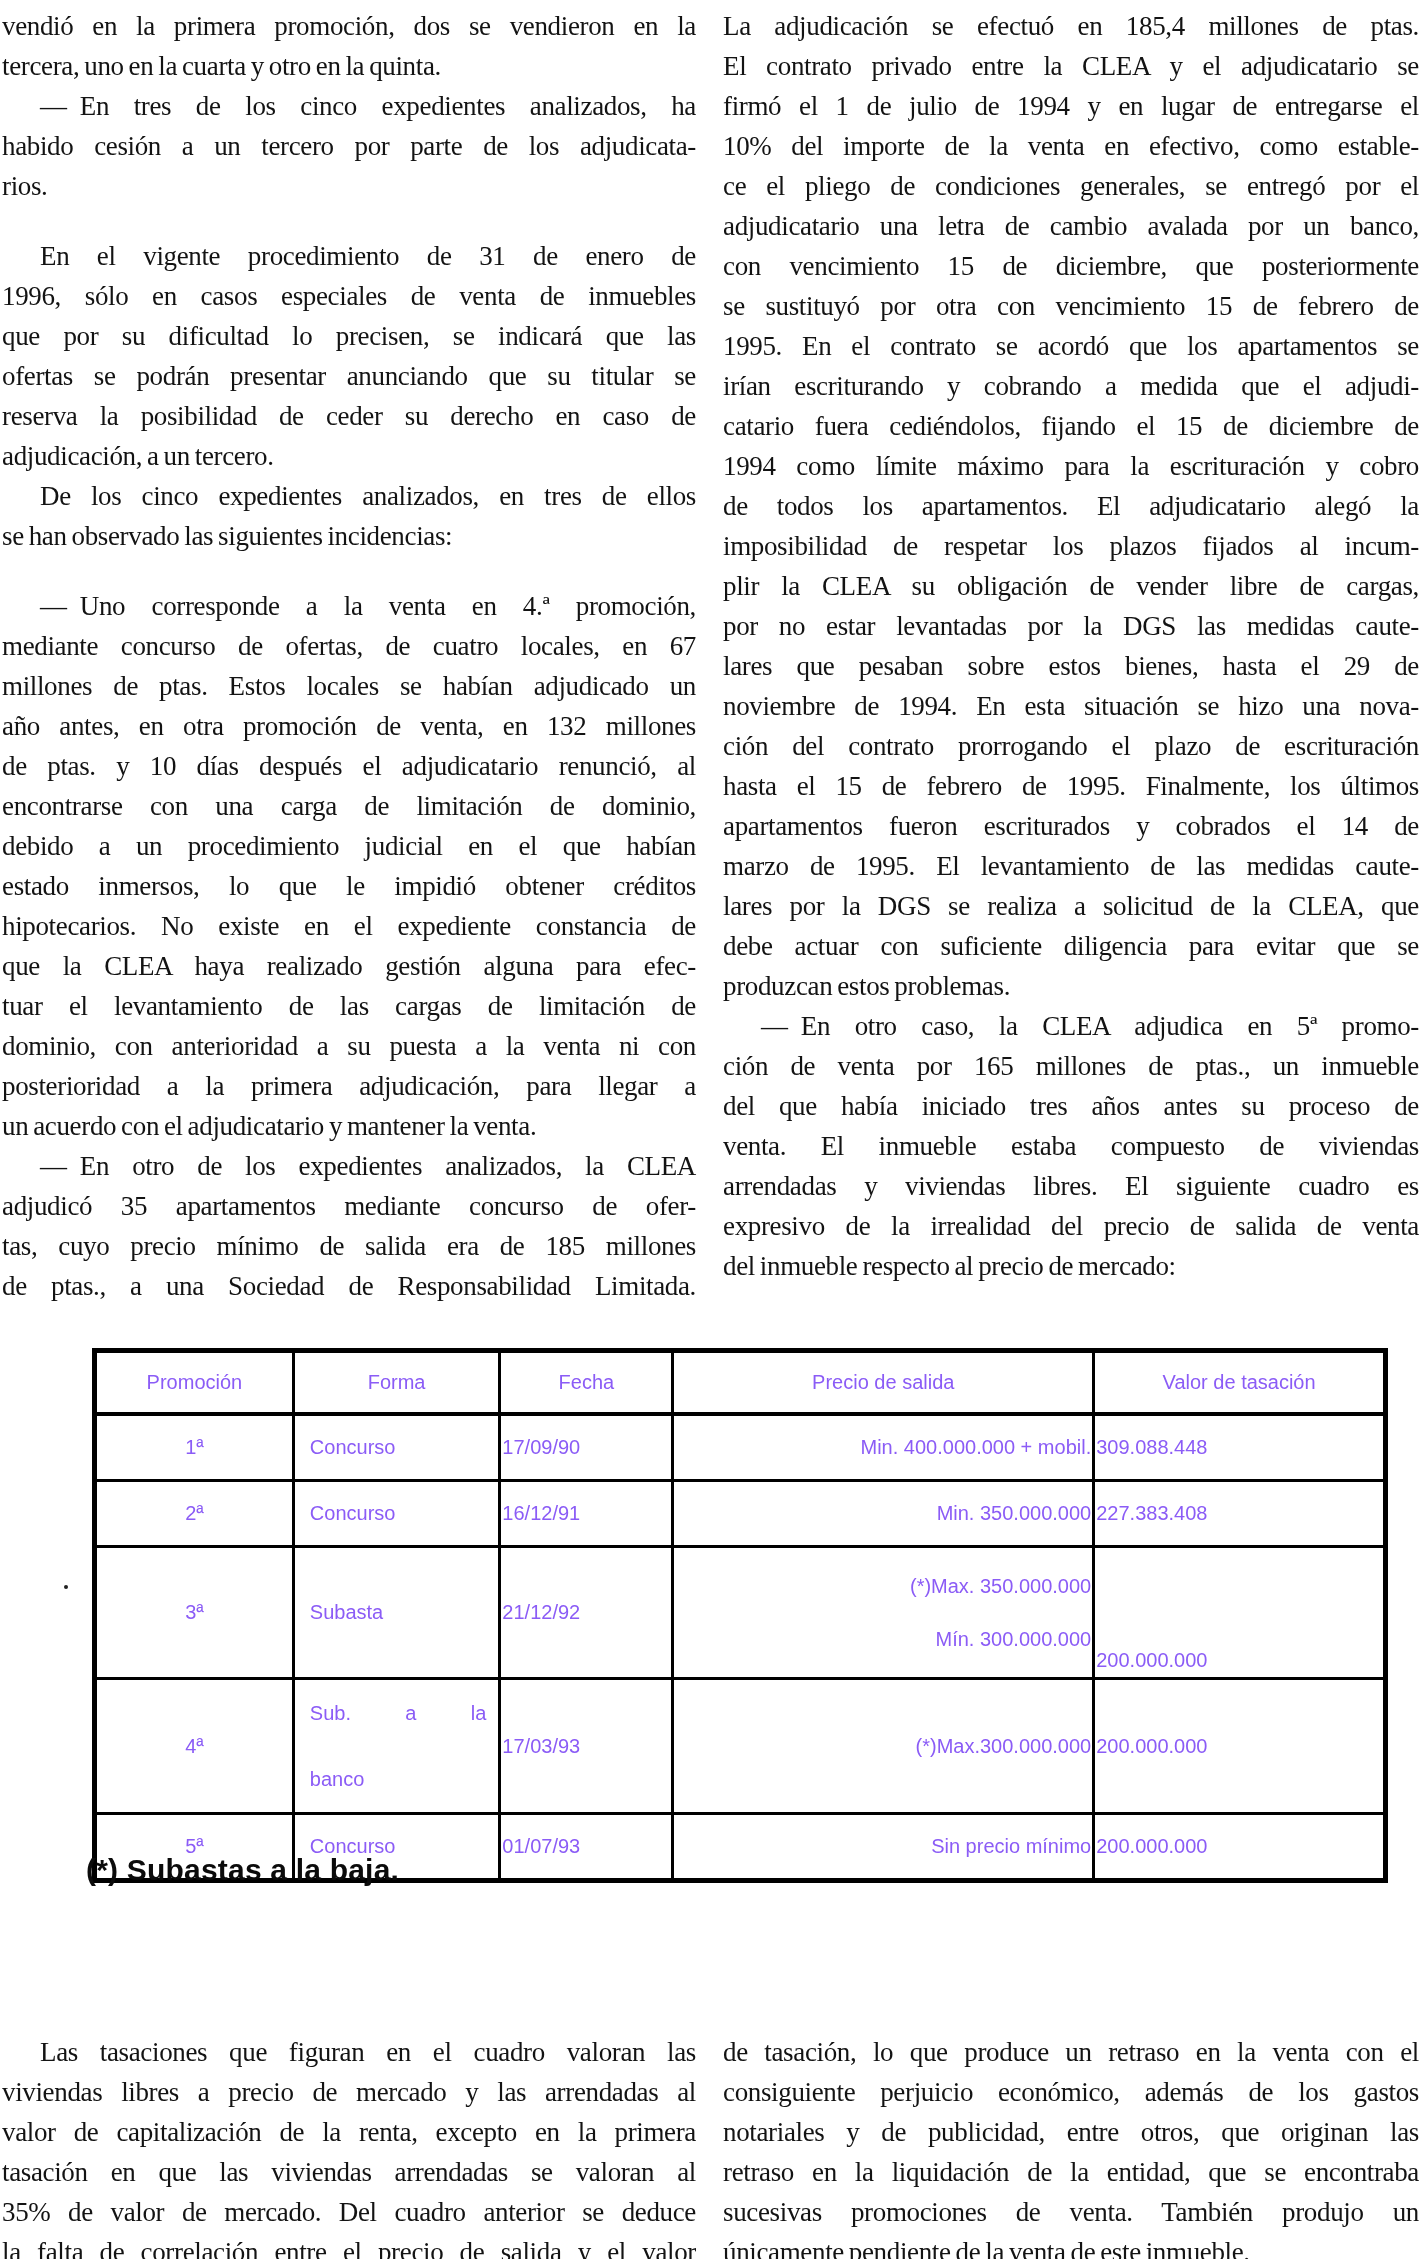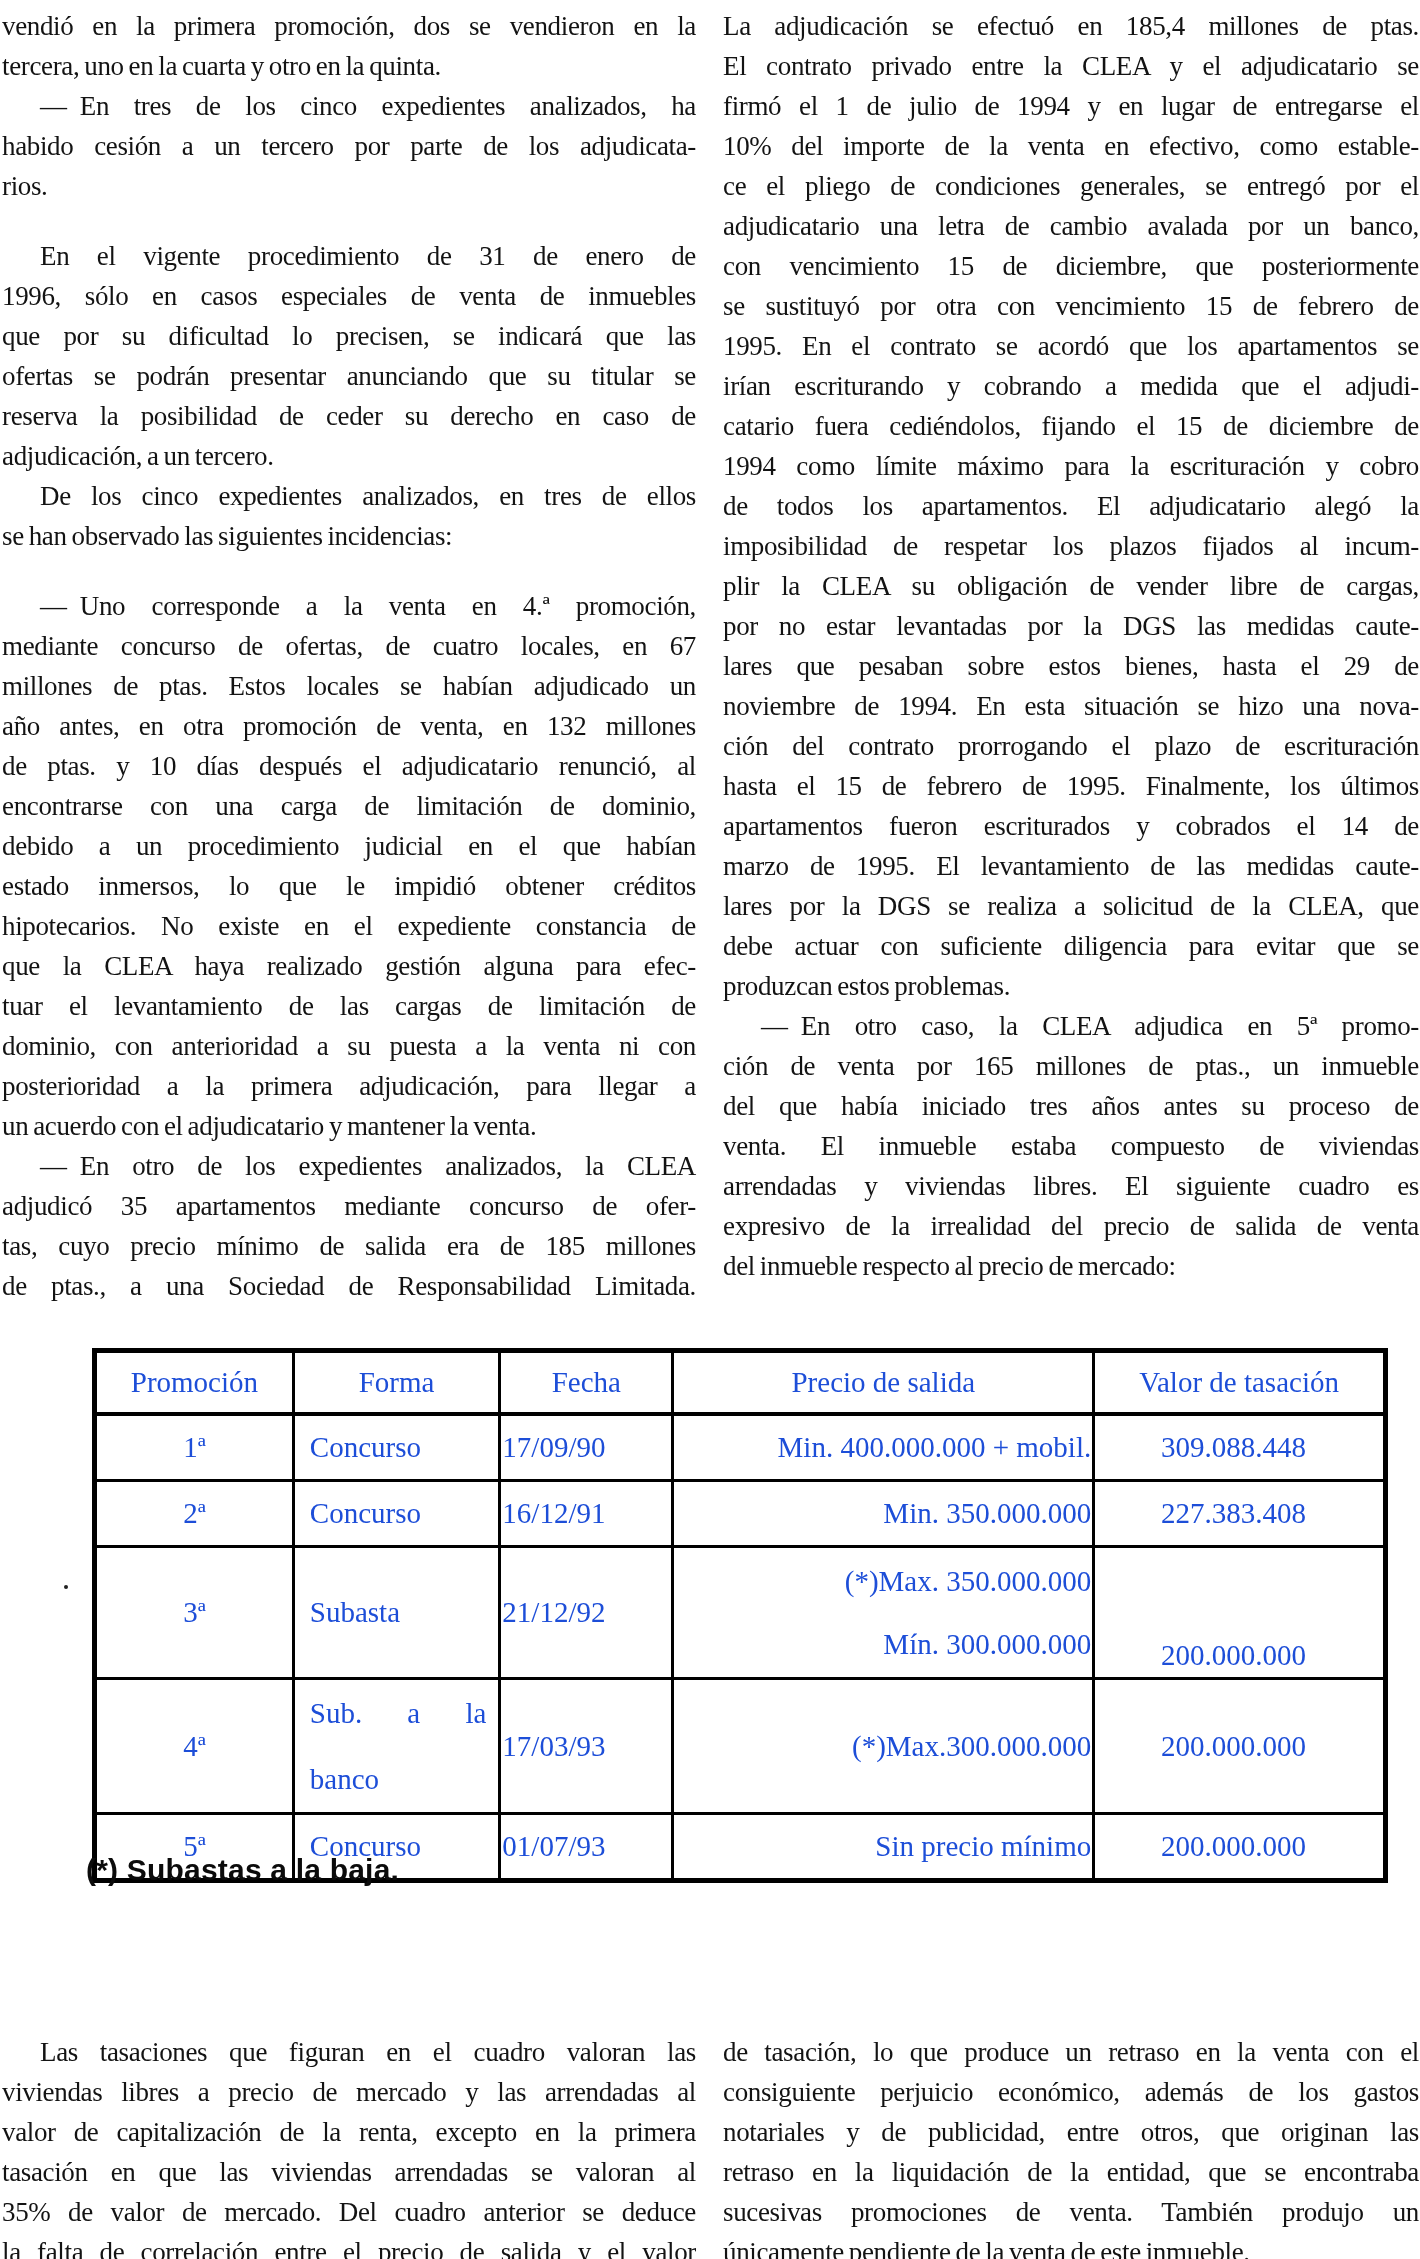--- a/index.html
+++ b/index.html
@@ -27,23 +27,23 @@
   .textcol .line.end{ text-align-last:left; }
   .textcol .line.indent{ text-indent:38px; }
 
   
   .table-block{ position:absolute; }
   .table-block table{
     border-collapse:collapse;
     table-layout:fixed;
     width:100%;
     border:5px solid #000;
-    font-family:Liberation Serif, serif;
-    font-size:29px;
-    color:#1d4ed8;
+    font-family:Liberation Sans, sans-serif;
+    font-size:20px;
+    color:#8b5cf6;
   }
   .table-block th,.table-block td{
     border:3px solid #000;
     overflow:hidden;
     vertical-align:middle;
   }
   .table-block thead th{
     border-bottom:4px solid #000;
     height:57px;
     font-weight:400;
@@ -54,21 +54,21 @@
   td.c-promo{ text-align:center; }
   td.c-forma{ text-align:left; padding:0 12px 0 15px; }
   td.c-forma .forma-line{ text-align:left; }
   td.c-forma.twoline .forma-line{ line-height:66px; }
   td.c-forma.twoline .forma-line:first-child{
     text-align:justify; text-align-last:justify;
   }
   td.c-fecha{ text-align:left; }
   td.c-precio{ text-align:right; }
   tr.h-tall td.c-precio .precio-line + .precio-line{ margin-top:30px; }
-  td.c-valor{ text-align:center; padding-right:12px; }
+  td.c-valor{ text-align:left; padding-right:12px; }
   td.c-valor.bottom{ vertical-align:bottom; padding-bottom:5px; }
 
   
   .footnote{
     position:absolute;
     font-family:"Liberation Sans", sans-serif;
     font-size:30px;
     font-weight:700;
     color:#0b0b0b;
     letter-spacing:0.2px;

